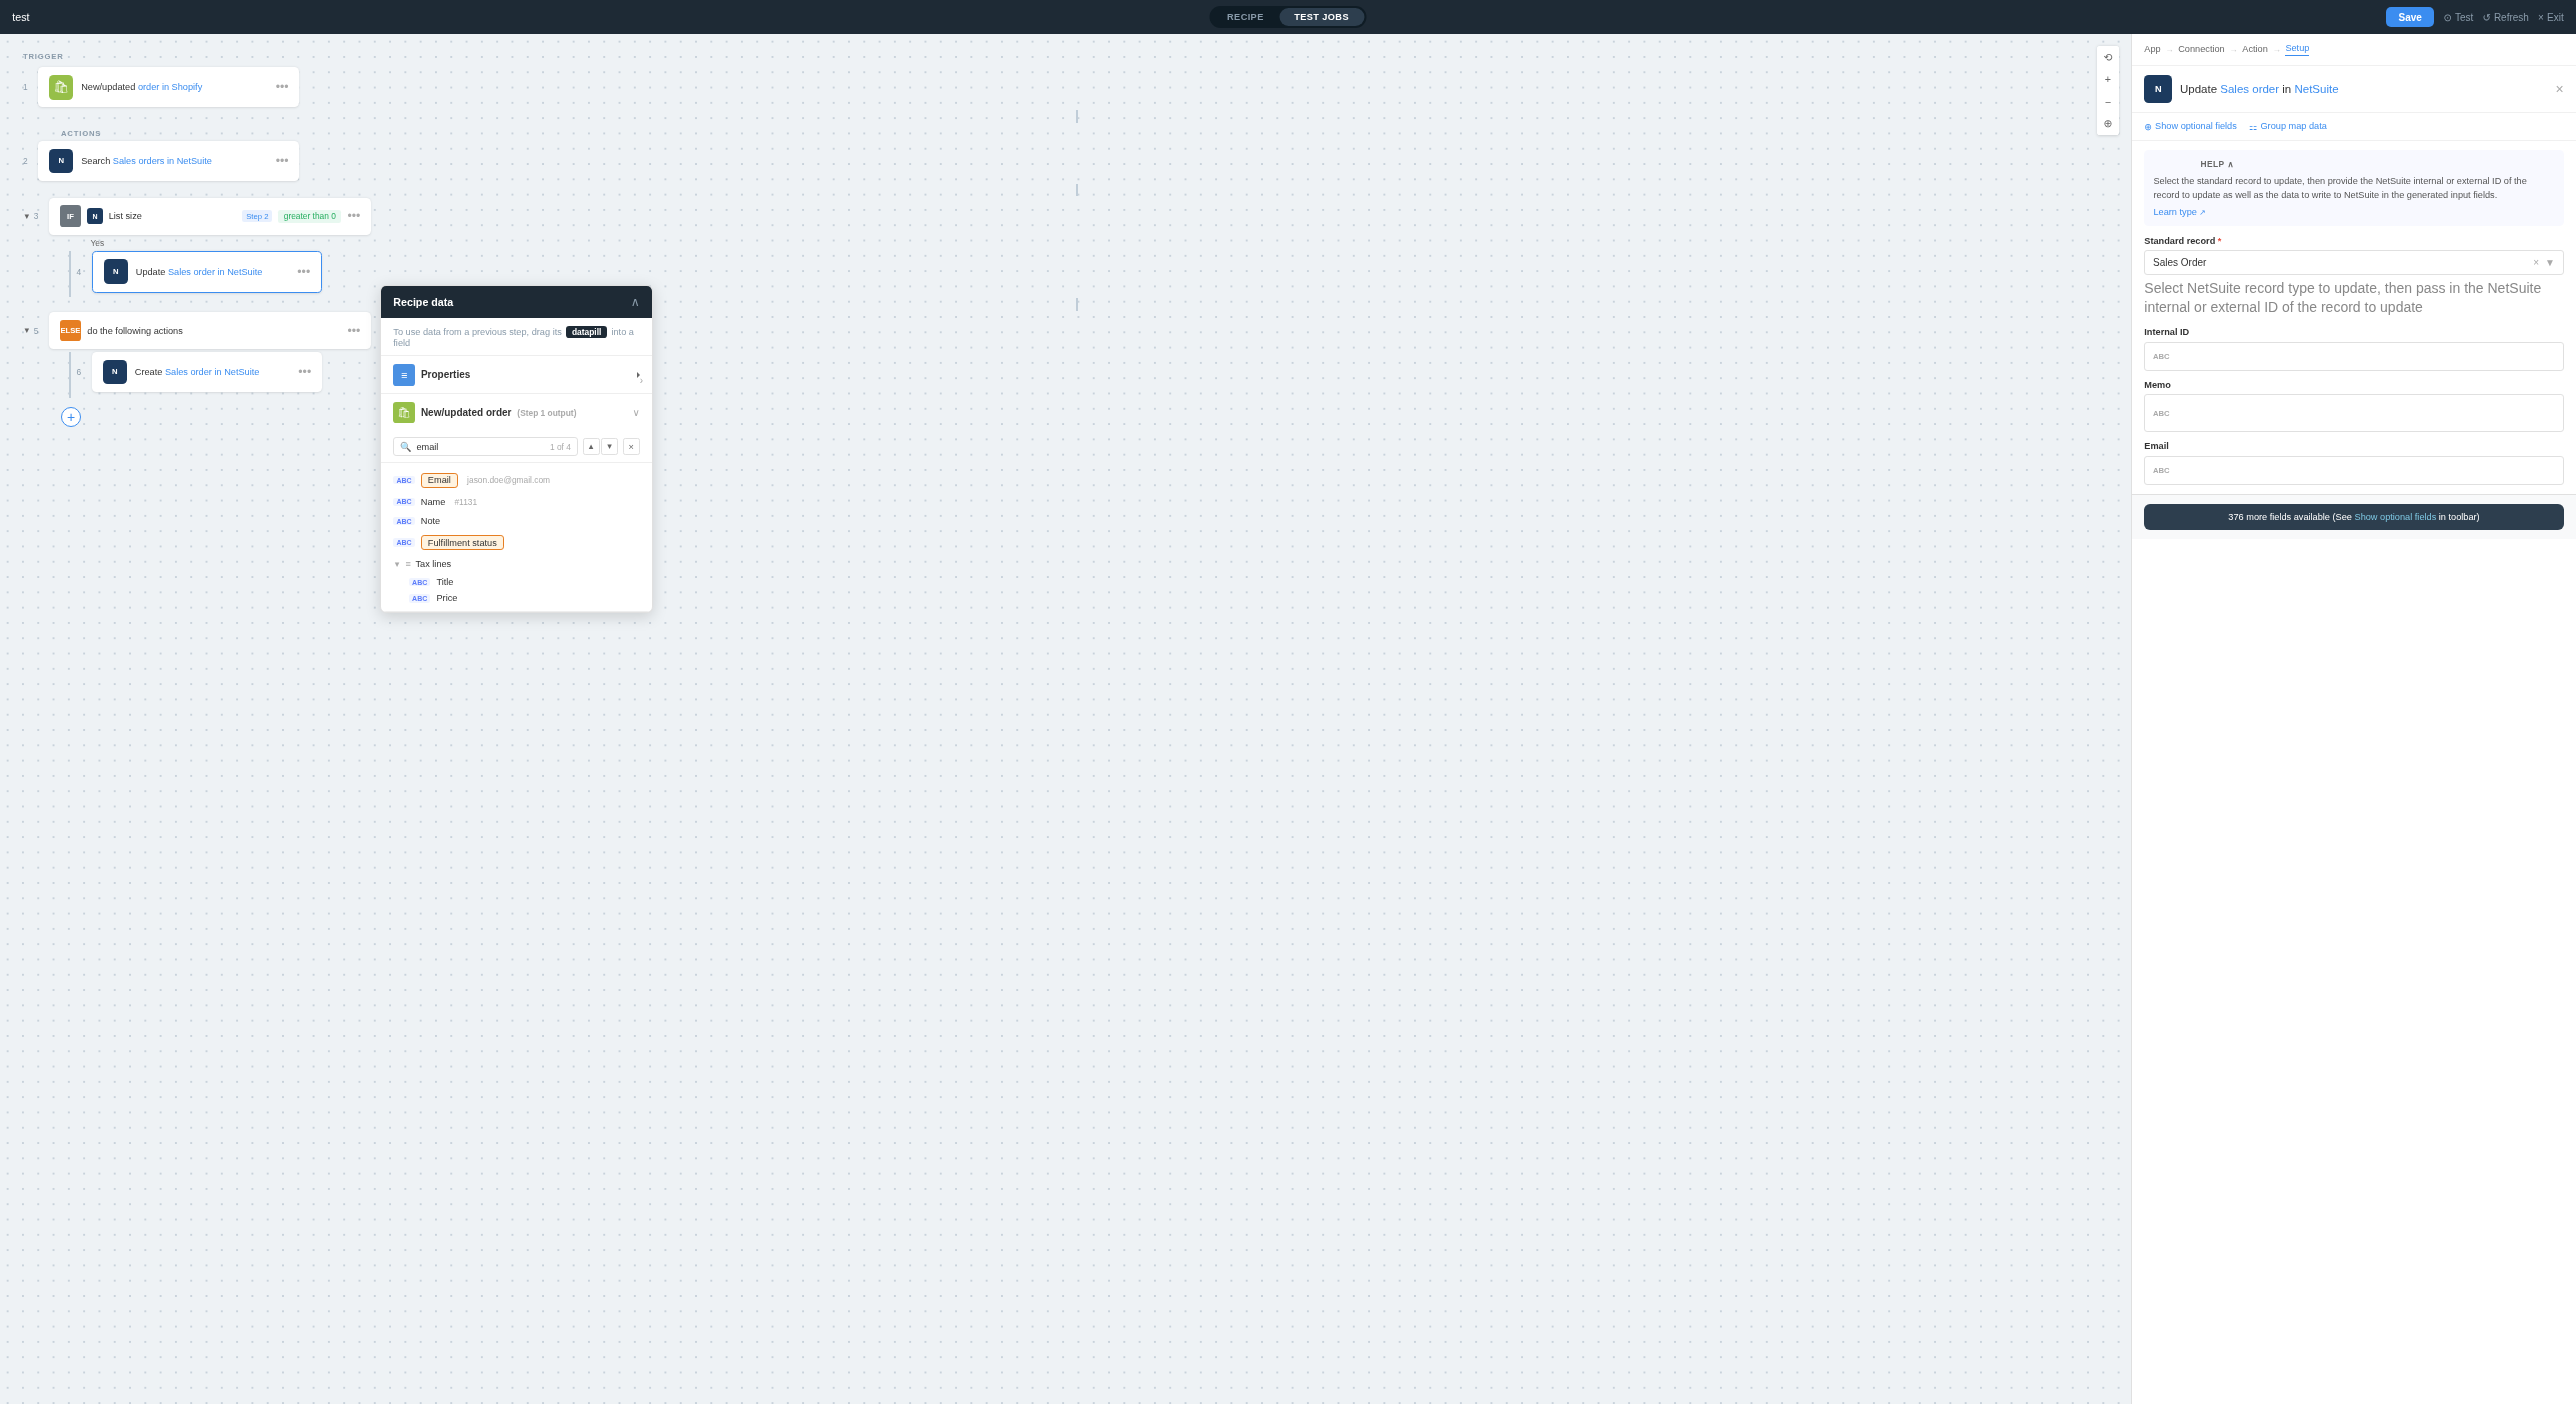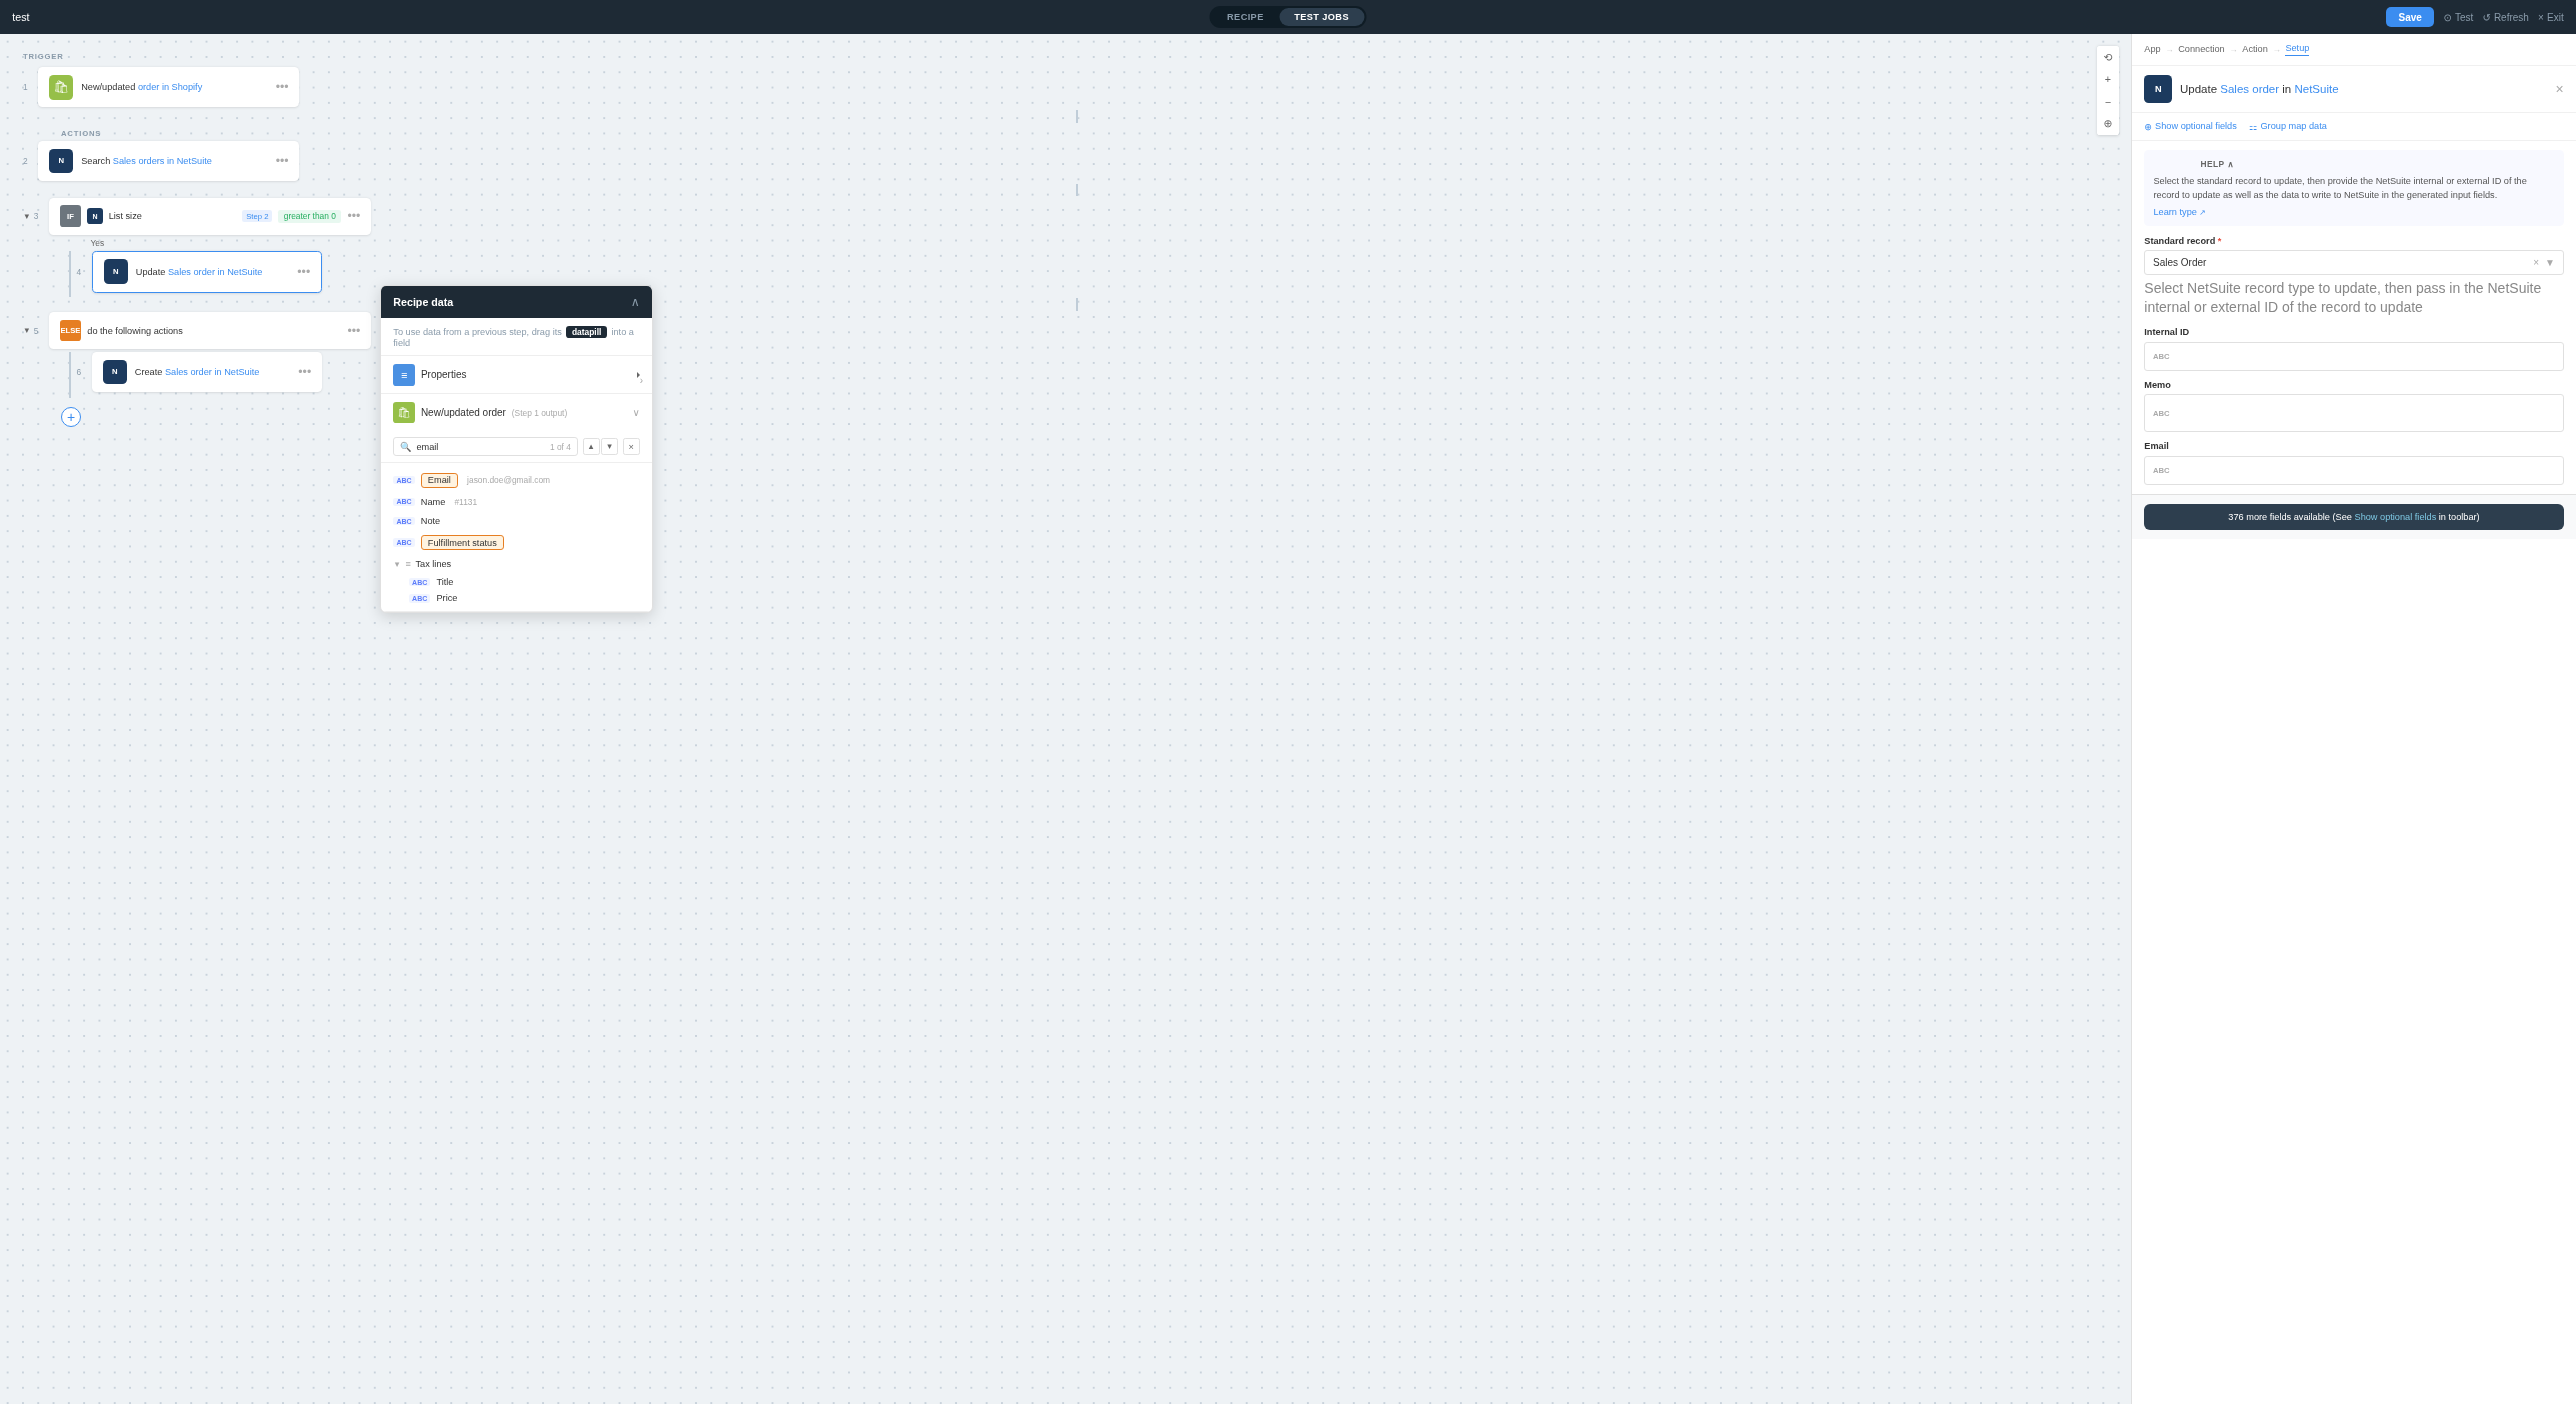--- a/index.html
+++ b/index.html
@@ -49,21 +49,21 @@
 
     
     .recipe-panel { position: absolute; left: 380px; top: 251px; width: 273px; background: #fff; border-radius: 6.1px; box-shadow: 0 3.1px 15.3px rgba(0,0,0,0.15); z-index: 10; border: 0.8px solid #e0e0e0; overflow: hidden; }
     .recipe-panel-header { background: #1e2a35; padding: 9.2px 12.3px; display: flex; align-items: center; justify-content: space-between; }
     .recipe-panel-title { color: #fff; font-size: 10.7px; font-weight: 600; }
     .recipe-panel-sub { color: #8a9baa; font-size: 9.2px; padding: 7.7px 12.3px; border-bottom: 0.8px solid #eee; }
     .recipe-panel-sub .pill { display: inline-block; background: #1e2a35; color: #fff; border-radius: 3.1px; padding: 0.8px 6.1px; font-size: 8.4px; font-weight: 600; margin: 0 1.5px; }
 
     .panel-section { border-bottom: 0.8px solid #eee; }
     .panel-section-header { padding: 7.7px 12.3px; display: flex; align-items: center; gap: 6.1px; cursor: pointer; }
-    .panel-section-title { font-size: 10px; font-weight: 400; color: #333; flex: 1; }
+    .panel-section-title { font-size: 10px; font-weight: 700; color: #333; flex: 1; }
 
     
     .panel-search { padding: 6.1px 12.3px; border-bottom: 0.8px solid #eee; display: flex; align-items: center; gap: 4.6px; }
     .search-inner { flex: 1; display: flex; align-items: center; border: 0.8px solid #e0e0e0; border-radius: 3.1px; padding: 3.1px 6.1px; gap: 4.6px; }
     .search-inner input { border: none; outline: none; font-size: 9.2px; flex: 1; color: #333; }
     .search-count { color: #aaa; font-size: 8.4px; }
     .search-nav { display: flex; gap: 1.5px; }
     .search-nav-btn { width: 17px; height: 17px; border: 0.8px solid #e0e0e0; background: #fff; border-radius: 2.3px; cursor: pointer; display: flex; align-items: center; justify-content: center; color: #666; font-size: 7.7px; }
     .search-clear { width: 17px; height: 17px; border: 0.8px solid #e0e0e0; background: #fff; border-radius: 2.3px; cursor: pointer; display: flex; align-items: center; justify-content: center; color: #666; font-size: 9.2px; }
 

